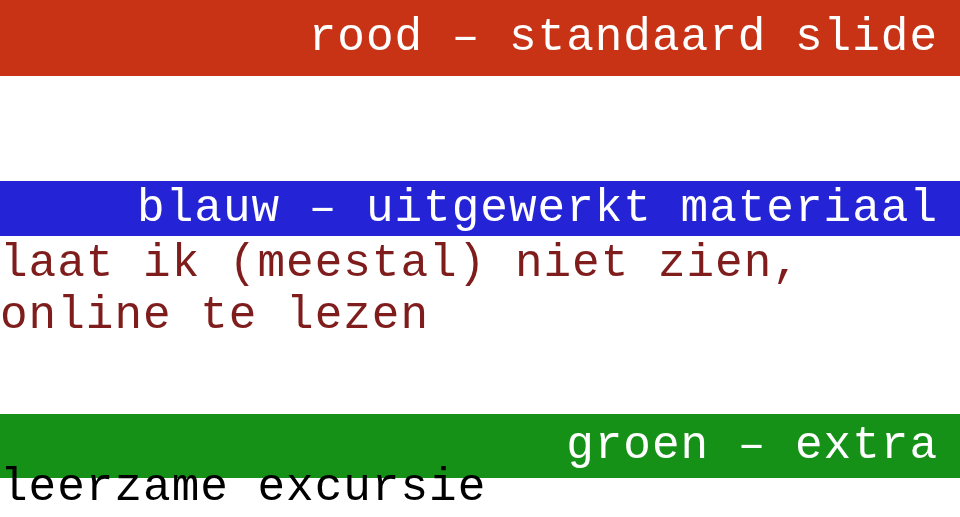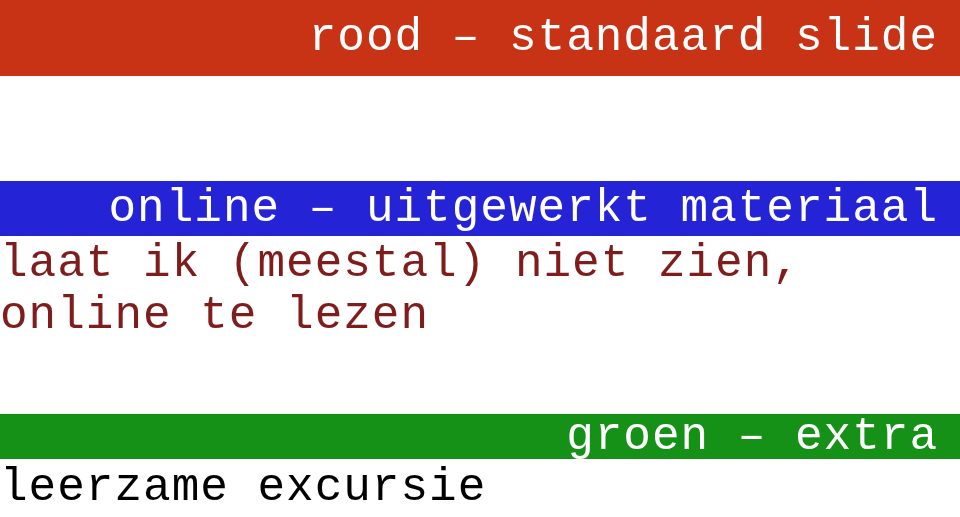--- a/index.html
+++ b/index.html
@@ -60,21 +60,21 @@
       color: #7f1d1d;
       font-size: 46px;
       letter-spacing: 1px;
       text-align: left;
     }
     .green-bar {
       position: absolute;
       top: 414px;
       left: 0;
       width: 100%;
-      height: 45px;
+      height: 64px;
       background: #149116;
       display: flex;
       align-items: center;
       justify-content: flex-end;
       padding-right: 22px;
     }
     .green-bar-text {
       color: #ffffff;
       font-size: 46px;
       letter-spacing: 1px;
@@ -93,20 +93,20 @@
     }
   </style>
 </head>
 <body>
 
 <div class="red-bar">
   <span class="red-bar-text">rood – standaard slide</span>
 </div>
 
 <div class="blue-bar">
-  <span class="blue-bar-text">online – uitgewerkt materiaal</span>
+  <span class="blue-bar-text">blauw – uitgewerkt materiaal</span>
 </div>
 <div class="blue-subtext">laat ik (meestal) niet zien, online te lezen</div>
 
 <div class="green-bar">
   <span class="green-bar-text">groen – extra</span>
 </div>
 <div class="green-subtext">leerzame excursie</div>
 
 </body></html>

